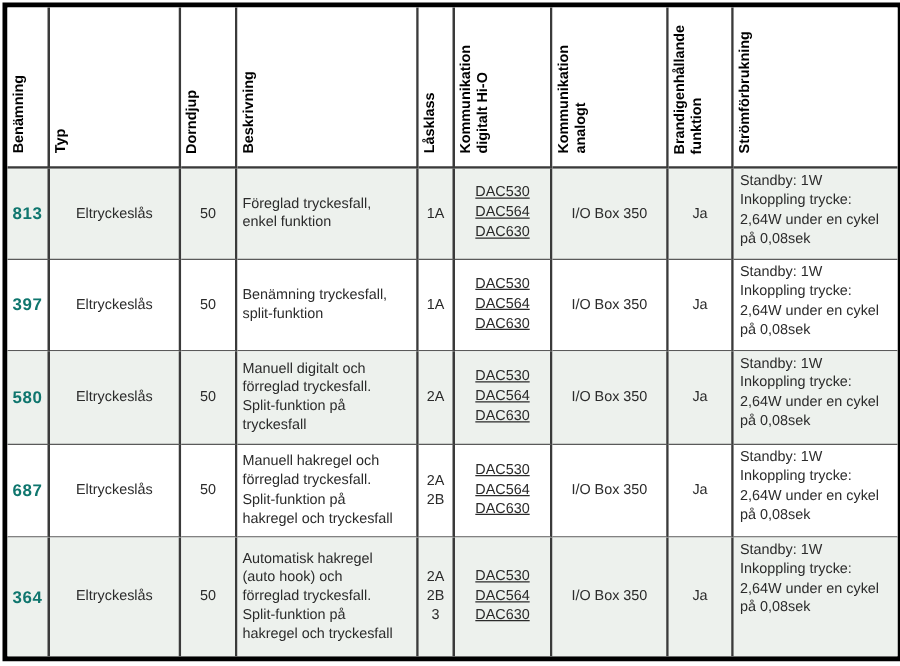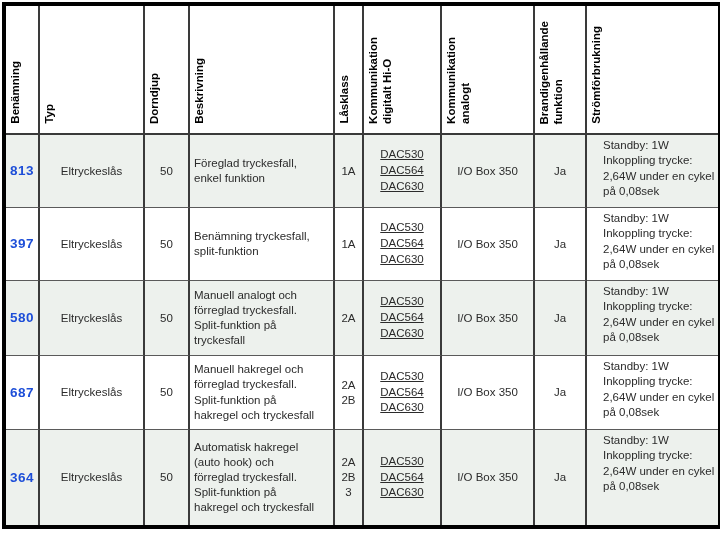--- a/index.html
+++ b/index.html
@@ -59,33 +59,33 @@
     text-align: center;
     padding: 2px 2px;
     white-space: pre-line;
   }
   tr.tint td { background: #edf1ed; }
   tr.plain td { background: #ffffff; }
 
   td.c-benamning {
     font-weight: bold;
     font-size: 13.5px;
-    color: #1d4ed8;
+    color: #0f766e;
     letter-spacing: 0.5px;
   }
   td.c-beskrivning {
     text-align: left;
     padding-left: 4px;
     padding-right: 15px;
     line-height: 1.32;
   }
   td.c-strom {
     text-align: left;
     vertical-align: top;
-    padding: 3px 2px 2px 16px;
+    padding: 3px 2px 2px 5px;
     line-height: 1.34;
   }
   td.c-digital { line-height: 1.38; text-decoration: underline; }
 
   tr.r-813, tr.r-815 { height: 73px; }
   tr.r-820 { height: 75px; }
   tr.r-825 { height: 74px; }
   tr.r-835 { height: 95px; }
 </style>
 </head>
@@ -150,21 +150,21 @@
         <td class="c-brand">Ja</td>
         <td class="c-strom">Standby: 1W
 Inkoppling trycke:
 2,64W under en cykel
 på 0,08sek</td>
       </tr>
       <tr class="tint r-820">
         <td class="c-benamning">580</td>
         <td class="c-typ">Eltryckeslås</td>
         <td class="c-dorndjup">50</td>
-        <td class="c-beskrivning">Manuell analogt och förreglad tryckesfall. Split-funktion på tryckesfall</td>
+        <td class="c-beskrivning">Manuell digitalt och förreglad tryckesfall. Split-funktion på tryckesfall</td>
         <td class="c-lasklass">2A</td>
         <td class="c-digital">DAC530
 DAC564
 DAC630</td>
         <td class="c-analog">I/O Box 350</td>
         <td class="c-brand">Ja</td>
         <td class="c-strom">Standby: 1W
 Inkoppling trycke:
 2,64W under en cykel
 på 0,08sek</td>

